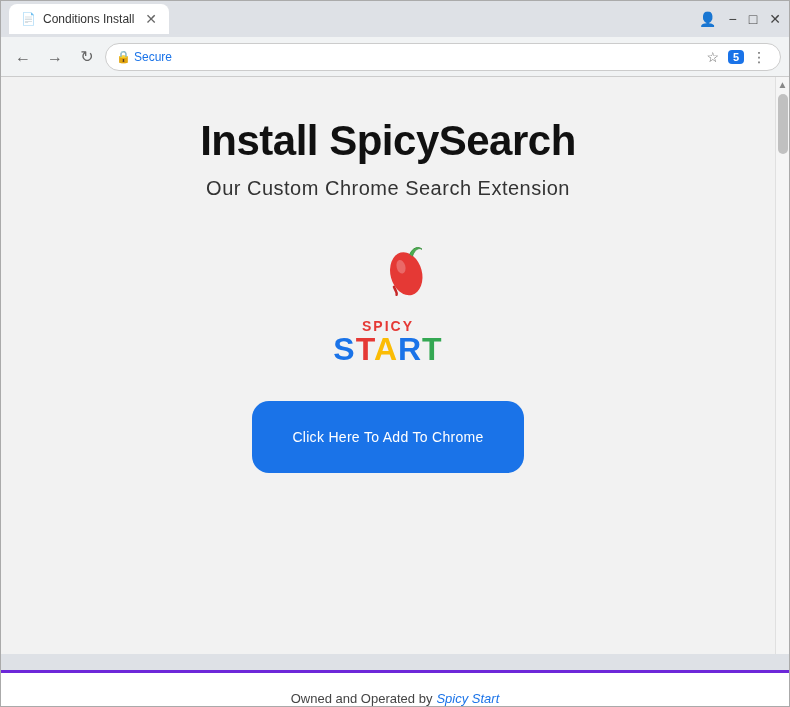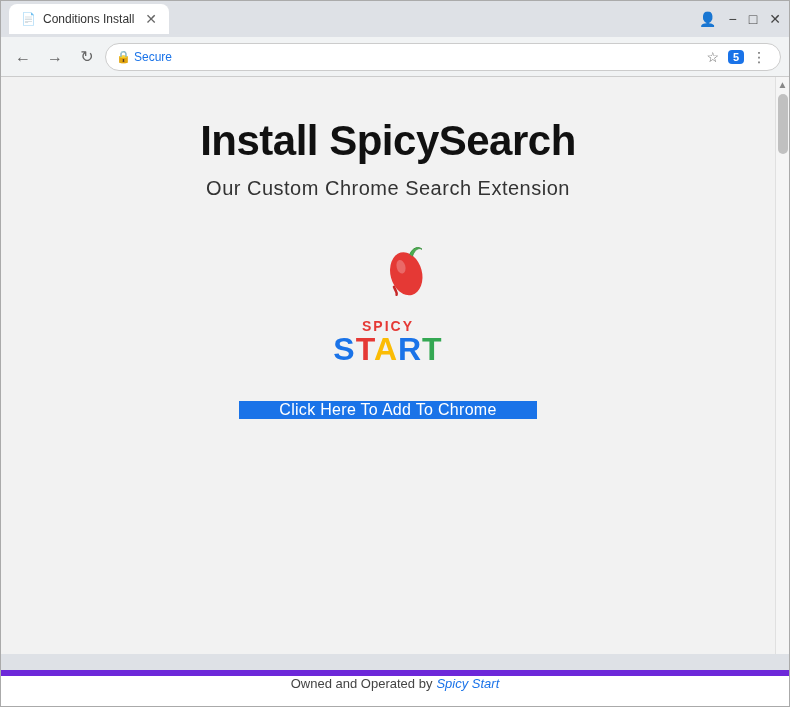--- a/index.html
+++ b/index.html
@@ -244,23 +244,23 @@
     .logo-t { color: #e53935; }
     .logo-a { color: #fbbc04; }
     .logo-r { color: #1a73e8; }
     .logo-t2 { color: #34a853; }
 
     
     .cta-button {
       background: #1a73e8;
       color: white;
       border: none;
-      border-radius: 0;
-      padding: 0 40px;
-      font-size: 16px;
+      border-radius: 17px;
+      padding: 28px 40px;
+      font-size: 14px;
       font-weight: 500;
       cursor: pointer;
       margin-bottom: 28px;
       letter-spacing: 0.3px;
     }
 
     .terms-text {
       font-size: 13px;
       color: #444;
       text-align: center;
@@ -270,23 +270,23 @@
 
     .terms-link {
       color: #1a73e8;
       text-decoration: none;
     }
 
     
     .footer {
       height: 36px;
       background: #fff;
-      border-top: 6px solid #6d28d9;
-      display: flex;
-      align-items: flex-start;
+      border-top: 3px solid #6d28d9;
+      display: flex;
+      align-items: flex-end;
       justify-content: center;
       font-size: 13px;
       color: #444;
       gap: 4px;
       margin-top: 16px;
     }
 
     .footer-link {
       color: #1a73e8;
       text-decoration: none;

